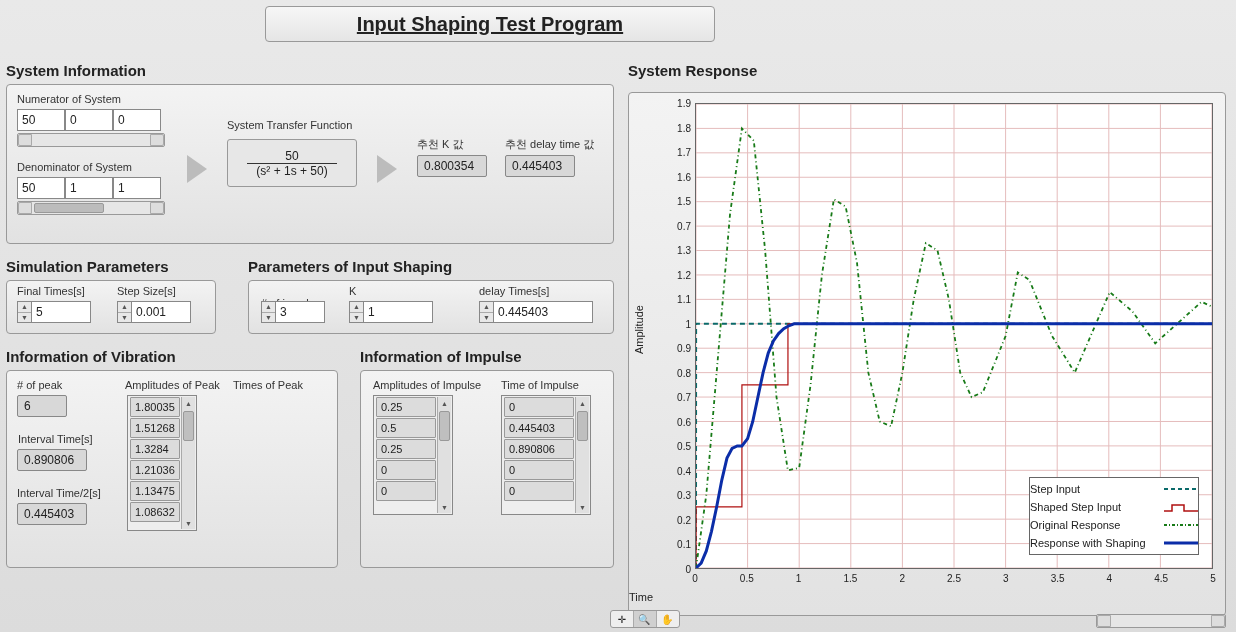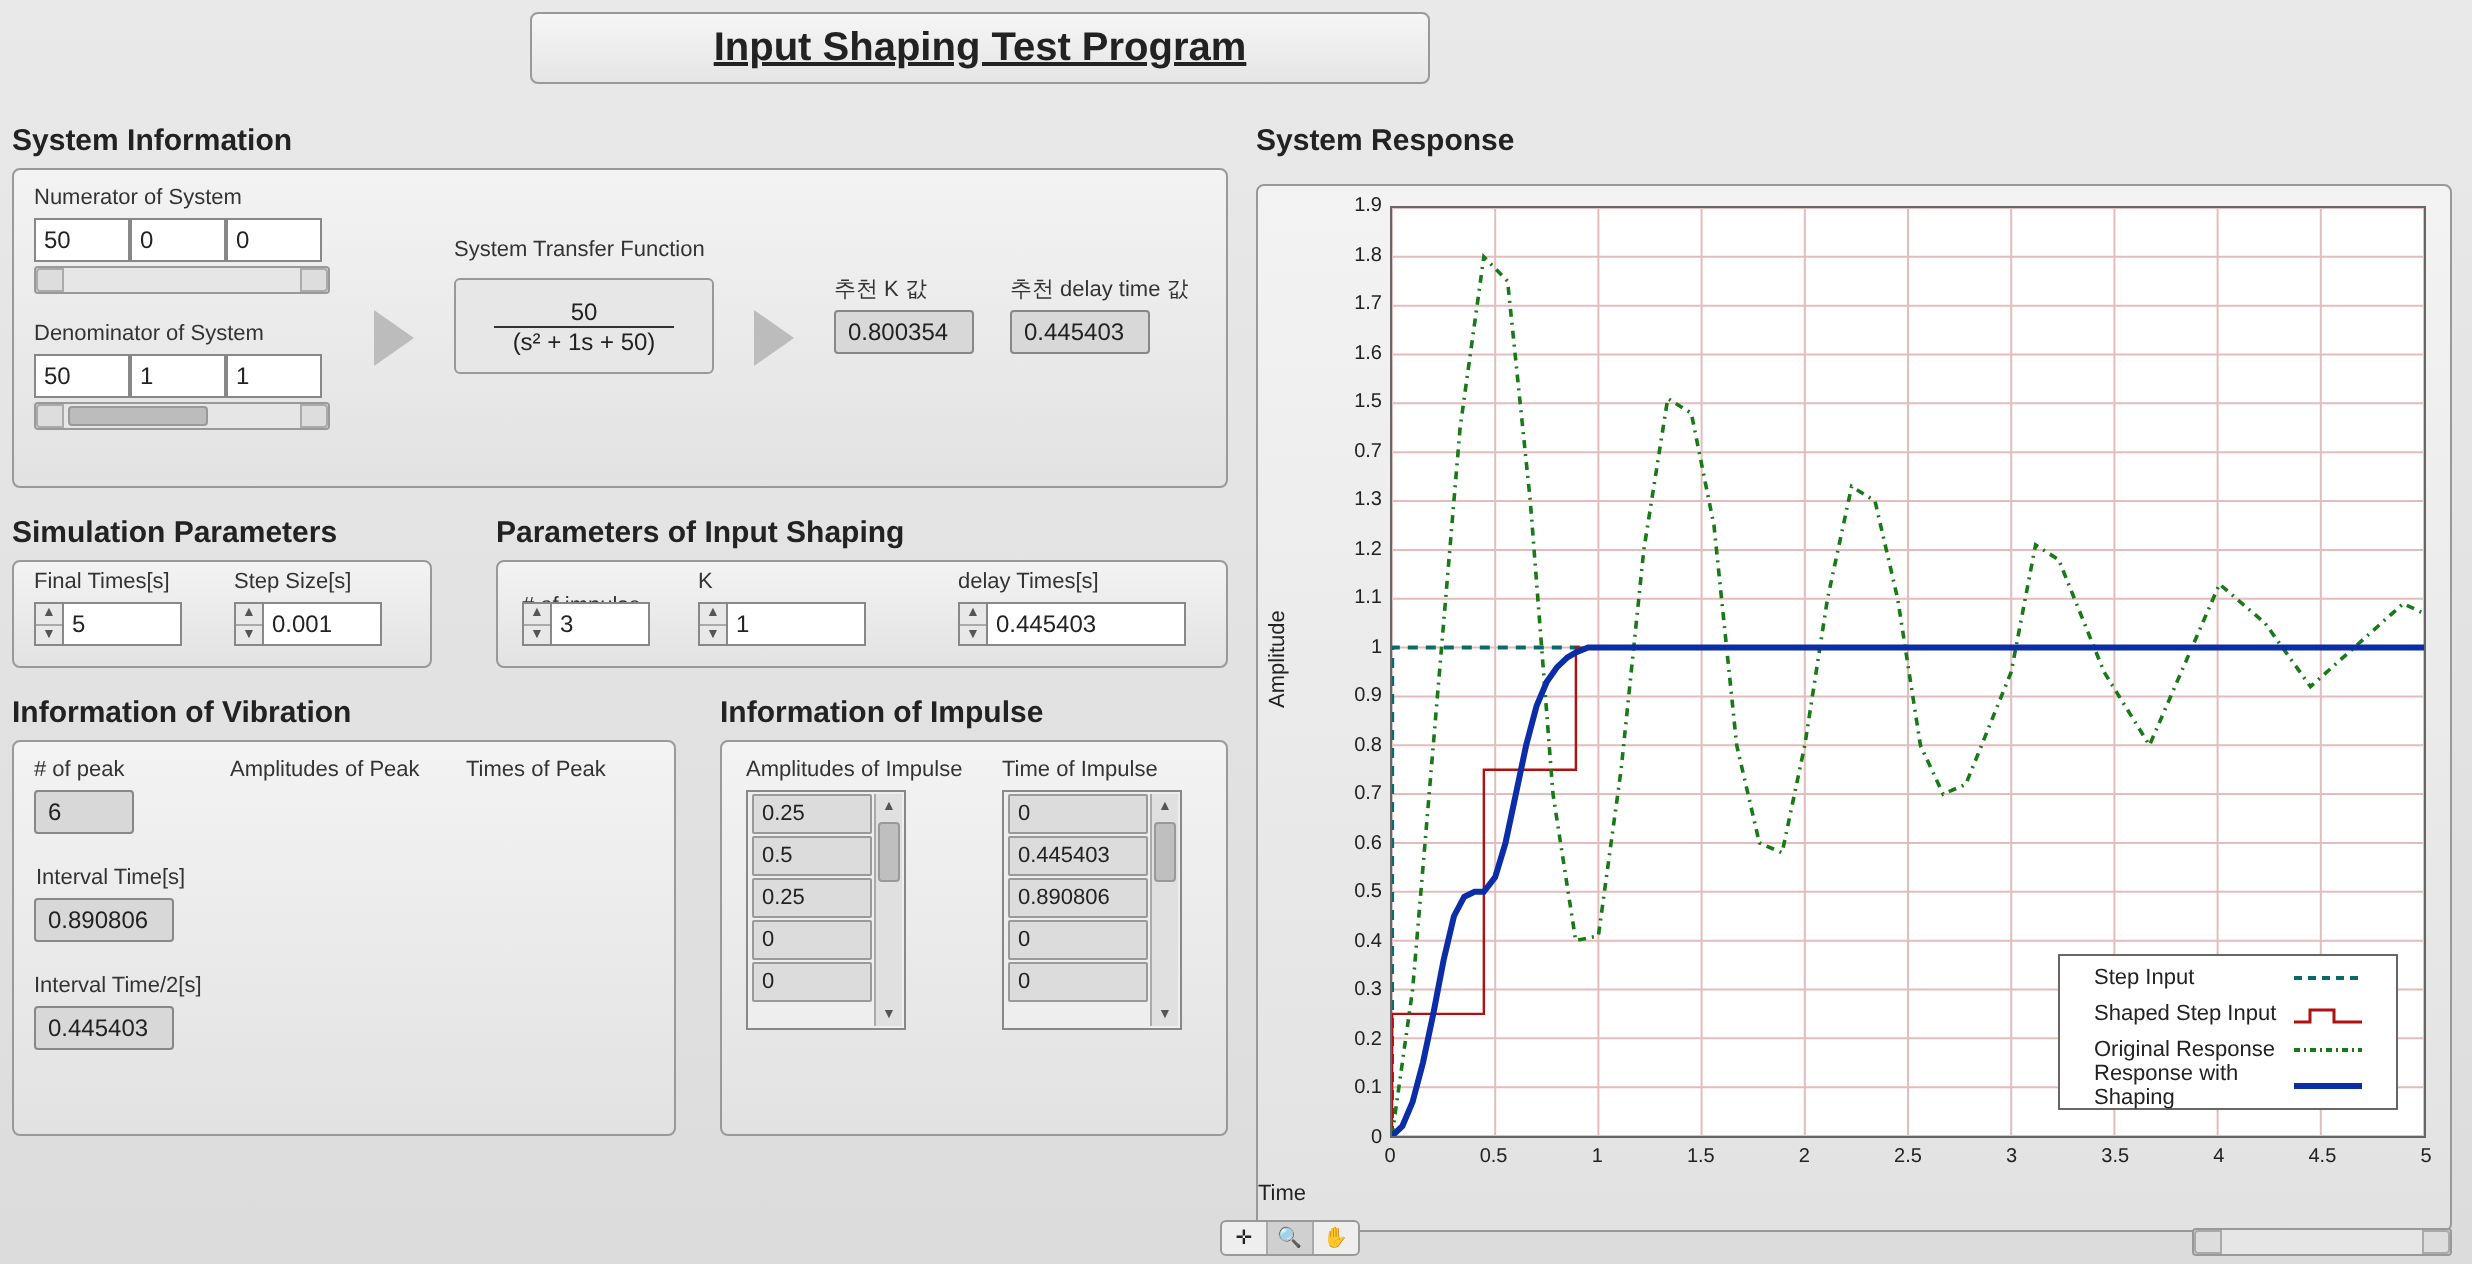--- a/index.html
+++ b/index.html
@@ -117,21 +117,21 @@
   .listbox .vsb::before { top:0; }
   .listbox .vsb::after { bottom:0; content:'▼'; }
 
   
   .chart-area { position:absolute; left:628px; top:92px; right:10px; bottom:16px; border:1px solid #999; border-radius:4px; background:linear-gradient(#f3f3f3,#e2e2e2);}
   .chart-plot { position:absolute; left:66px; top:10px; right:12px; bottom:46px; background:#fff; border:1px solid #666;}
   .chart-grid line { stroke:#e5bcbc; stroke-width:1;}
   .legend-box {
     position:absolute; right:26px; bottom:60px;
     width:170px; border:1px solid #666; background:#fff;
-    font-size:11px; padding:2px 17px;
+    font-size:11px; padding:2px 0;text-align:right;
   }
   .legend-box .lrow { display:flex; align-items:center; justify-content:space-between; height:18px;}
   .legend-box .swatch { width:34px; height:12px; }
   .tool-strip {
     position:absolute; left:610px; bottom:4px; width:70px; height:18px;
     border:1px solid #999; background:#eee; border-radius:3px;
     display:flex;
   }
   .tool-strip div { flex:1; border-right:1px solid #aaa;
     display:flex; align-items:center; justify-content:center; font-size:10px; cursor:pointer;}
@@ -239,21 +239,32 @@
 <div class="panel" style="left:6px; top:370px; width:332px; height:198px;">
   <div class="small-label" style="position:absolute; left:10px; top:8px;"># of peak</div>
   <div class="readout" style="position:absolute; left:10px; top:24px; width:50px;">6</div>
 
   <div class="small-label" style="position:absolute; left:11px; top:62px;">Interval Time[s]</div>
   <div class="readout" style="position:absolute; left:10px; top:78px; width:70px;">0.890806</div>
 
   <div class="small-label" style="position:absolute; left:10px; top:116px;">Interval Time/2[s]</div>
   <div class="readout" style="position:absolute; left:10px; top:132px; width:70px;">0.445403</div>
 
-  <div class="small-label" style="position:absolute; left:108px; top:8px;">Amplitudes of Peak</div>
+  <div class="small-label" style="position:absolute; left:118px; top:8px;">Amplitudes of Peak</div>
+  <div class="listbox" style="position:absolute; left:120px; top:24px; height:136px;">
+    <div class="row">1.80035</div>
+    <div class="row">1.51268</div>
+    <div class="row">1.3284</div>
+    <div class="row">1.21036</div>
+    <div class="row">1.13475</div>
+    <div class="row">1.08632</div>
+    <div class="vsb">
+        <div class="thumb"></div>
+      </div>
+  </div>
 
   <div class="small-label" style="position:absolute; left:226px; top:8px;">Times of Peak</div>
 </div>
 
 <div class="panel" style="left:360px; top:370px; width:254px; height:198px;">
   <div class="small-label" style="position:absolute; left:12px; top:8px;">Amplitudes of Impulse</div>
   <div class="listbox" style="position:absolute; left:12px; top:24px; width:80px; height:120px;">
     <div class="row">0.25</div>
     <div class="row">0.5</div>
     <div class="row">0.25</div>

